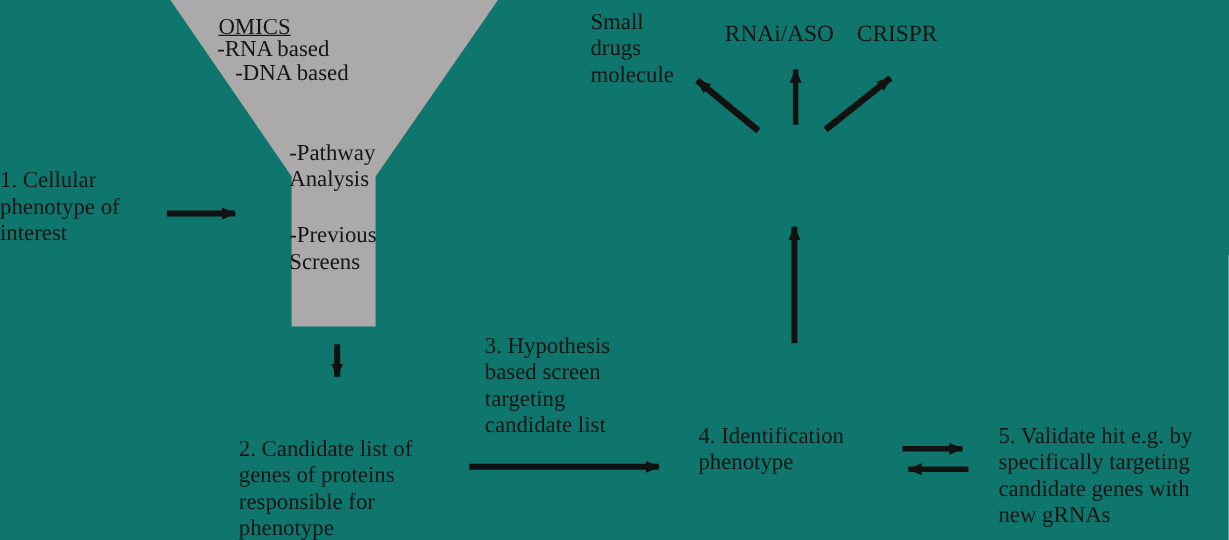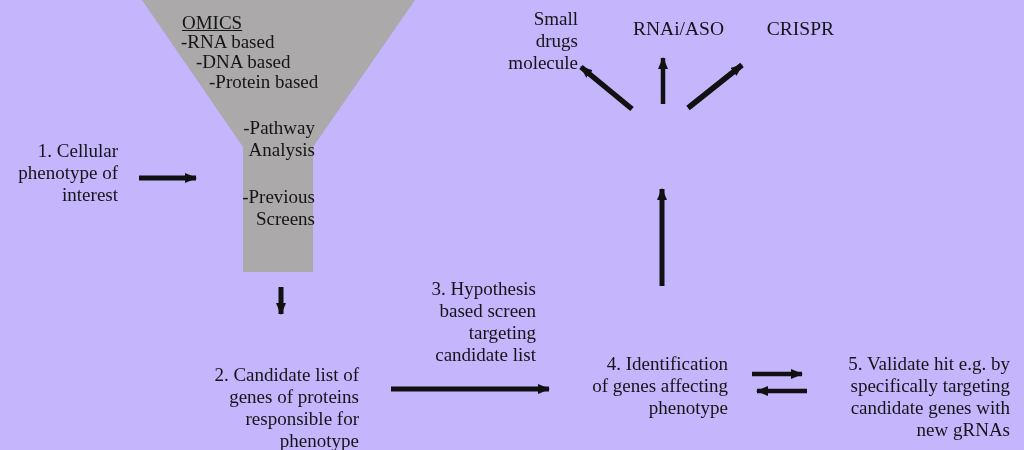--- a/index.html
+++ b/index.html
@@ -1,28 +1,28 @@
 <!DOCTYPE html>
 <html><head>
 <meta charset="utf-8">
 <style>
   html, body { margin: 0; padding: 0; background: #ffffff; }
   .canvas {
     position: relative;
     width: 1024px;
     height: 450px;
-    background: #c4b5fd;
+    background: #0f766e;
     overflow: hidden;
     font-family: "Liberation Serif", "DejaVu Serif", serif;
     color: #151515;
   }
   .gfx { position: absolute; left: 0; top: 0; }
   .node {
     position: absolute;
-    text-align: right;
+    text-align: left;
     font-size: 19px;
     line-height: 22px;
   }
   .node .ln { display: block; }
   .flabel {
     position: absolute;
     font-size: 19px;
     line-height: 22px;
     white-space: nowrap;
   }
@@ -50,21 +50,20 @@
     <line x1="807" y1="391" x2="757" y2="391" stroke="#111111" stroke-width="4.5" marker-end="url(#ah)"></line>
     <line x1="662" y1="286" x2="662" y2="189" stroke="#111111" stroke-width="5" marker-end="url(#ah)"></line>
     <line x1="632" y1="109" x2="581" y2="67" stroke="#111111" stroke-width="5.5" marker-end="url(#ah)"></line>
     <line x1="663" y1="104" x2="663" y2="58" stroke="#111111" stroke-width="4.5" marker-end="url(#ah)"></line>
     <line x1="688" y1="108" x2="742" y2="65" stroke="#111111" stroke-width="5.5" marker-end="url(#ah)"></line>
   </svg>
 
   <div class="flabel u" style="left:182px; top:12px;">OMICS</div>
   <div class="flabel" style="left:181px; top:31px;text-align:right;">-RNA based</div>
   <div class="flabel" style="left:196px; top:51px;">-DNA based</div>
-  <div class="flabel" style="left:209px; top:71px;">-Protein based</div>
 
   <div class="node" style="left:241px; top:117px; width:74px;">
     <span class="ln">-Pathway</span>
     <span class="ln">Analysis</span>
   </div>
   <div class="node" style="left:241px; top:186px; width:74px;">
     <span class="ln">-Previous</span>
     <span class="ln">Screens</span>
   </div>
 
@@ -83,21 +82,20 @@
 
   <div class="node" style="left:404px; top:278px; width:132px;">
     <span class="ln">3. Hypothesis</span>
     <span class="ln">based screen</span>
     <span class="ln">targeting</span>
     <span class="ln">candidate list</span>
   </div>
 
   <div class="node" style="left:582px; top:353px; width:146px;">
     <span class="ln">4. Identification</span>
-    <span class="ln">of genes affecting</span>
     <span class="ln">phenotype</span>
   </div>
 
   <div class="node" style="left:832px; top:353px; width:178px;">
     <span class="ln">5. Validate hit e.g. by</span>
     <span class="ln">specifically targeting</span>
     <span class="ln">candidate genes with</span>
     <span class="ln">new gRNAs</span>
   </div>
 

